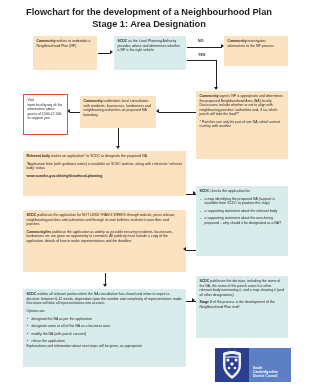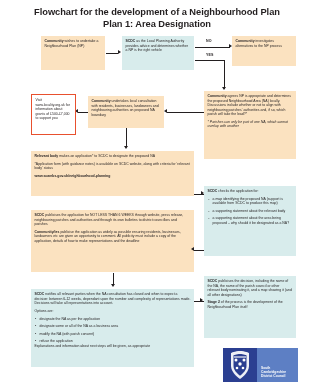--- a/index.html
+++ b/index.html
@@ -4,21 +4,21 @@
 <style>
   html,body{margin:0;padding:0;}
   body{
     width:298px;height:386px;
     background:#ffffff;
     font-family:"Liberation Sans", sans-serif;
     color:#231f20;
     position:relative;
     overflow:hidden;
   }
-  .stage{position:absolute;left:8px;top:0;width:298px;height:298px;}
+  .stage{position:absolute;left:0;top:0;width:298px;height:298px;}
 
   .title{
     position:absolute;left:10px;top:7px;width:278px;
     text-align:center;
     font-size:9.3px;line-height:11.5px;
     font-weight:bold;
     letter-spacing:-0.05px;
   }
   .title .l2{display:block;}
 
@@ -75,21 +75,21 @@
     padding:0 0 3.5px 4px;box-sizing:border-box;
   }
 </style>
 </head>
 <body>
 
 <div class="stage">
 
   <div class="title">
     <span>Flowchart for the development of a Neighbourhood Plan</span>
-    <span class="l2">Plan 1: Area Designation</span>
+    <span class="l2">Stage 1: Area Designation</span>
   </div>
 
   <div class="box cream" style="left:33px;top:36px;width:64px;height:34px;">
     <p><b>Community</b><span> wishes to undertake a Neighbourhood Plan (NP)</span></p>
   </div>
 
   <div class="line hline" style="left:98px;top:52.5px;width:12px;"></div>
   <div class="arrow arrow-r" style="left:110px;top:50.4px;"></div>
 
   <div class="box mint" style="left:114px;top:36px;width:72px;height:34px;">

